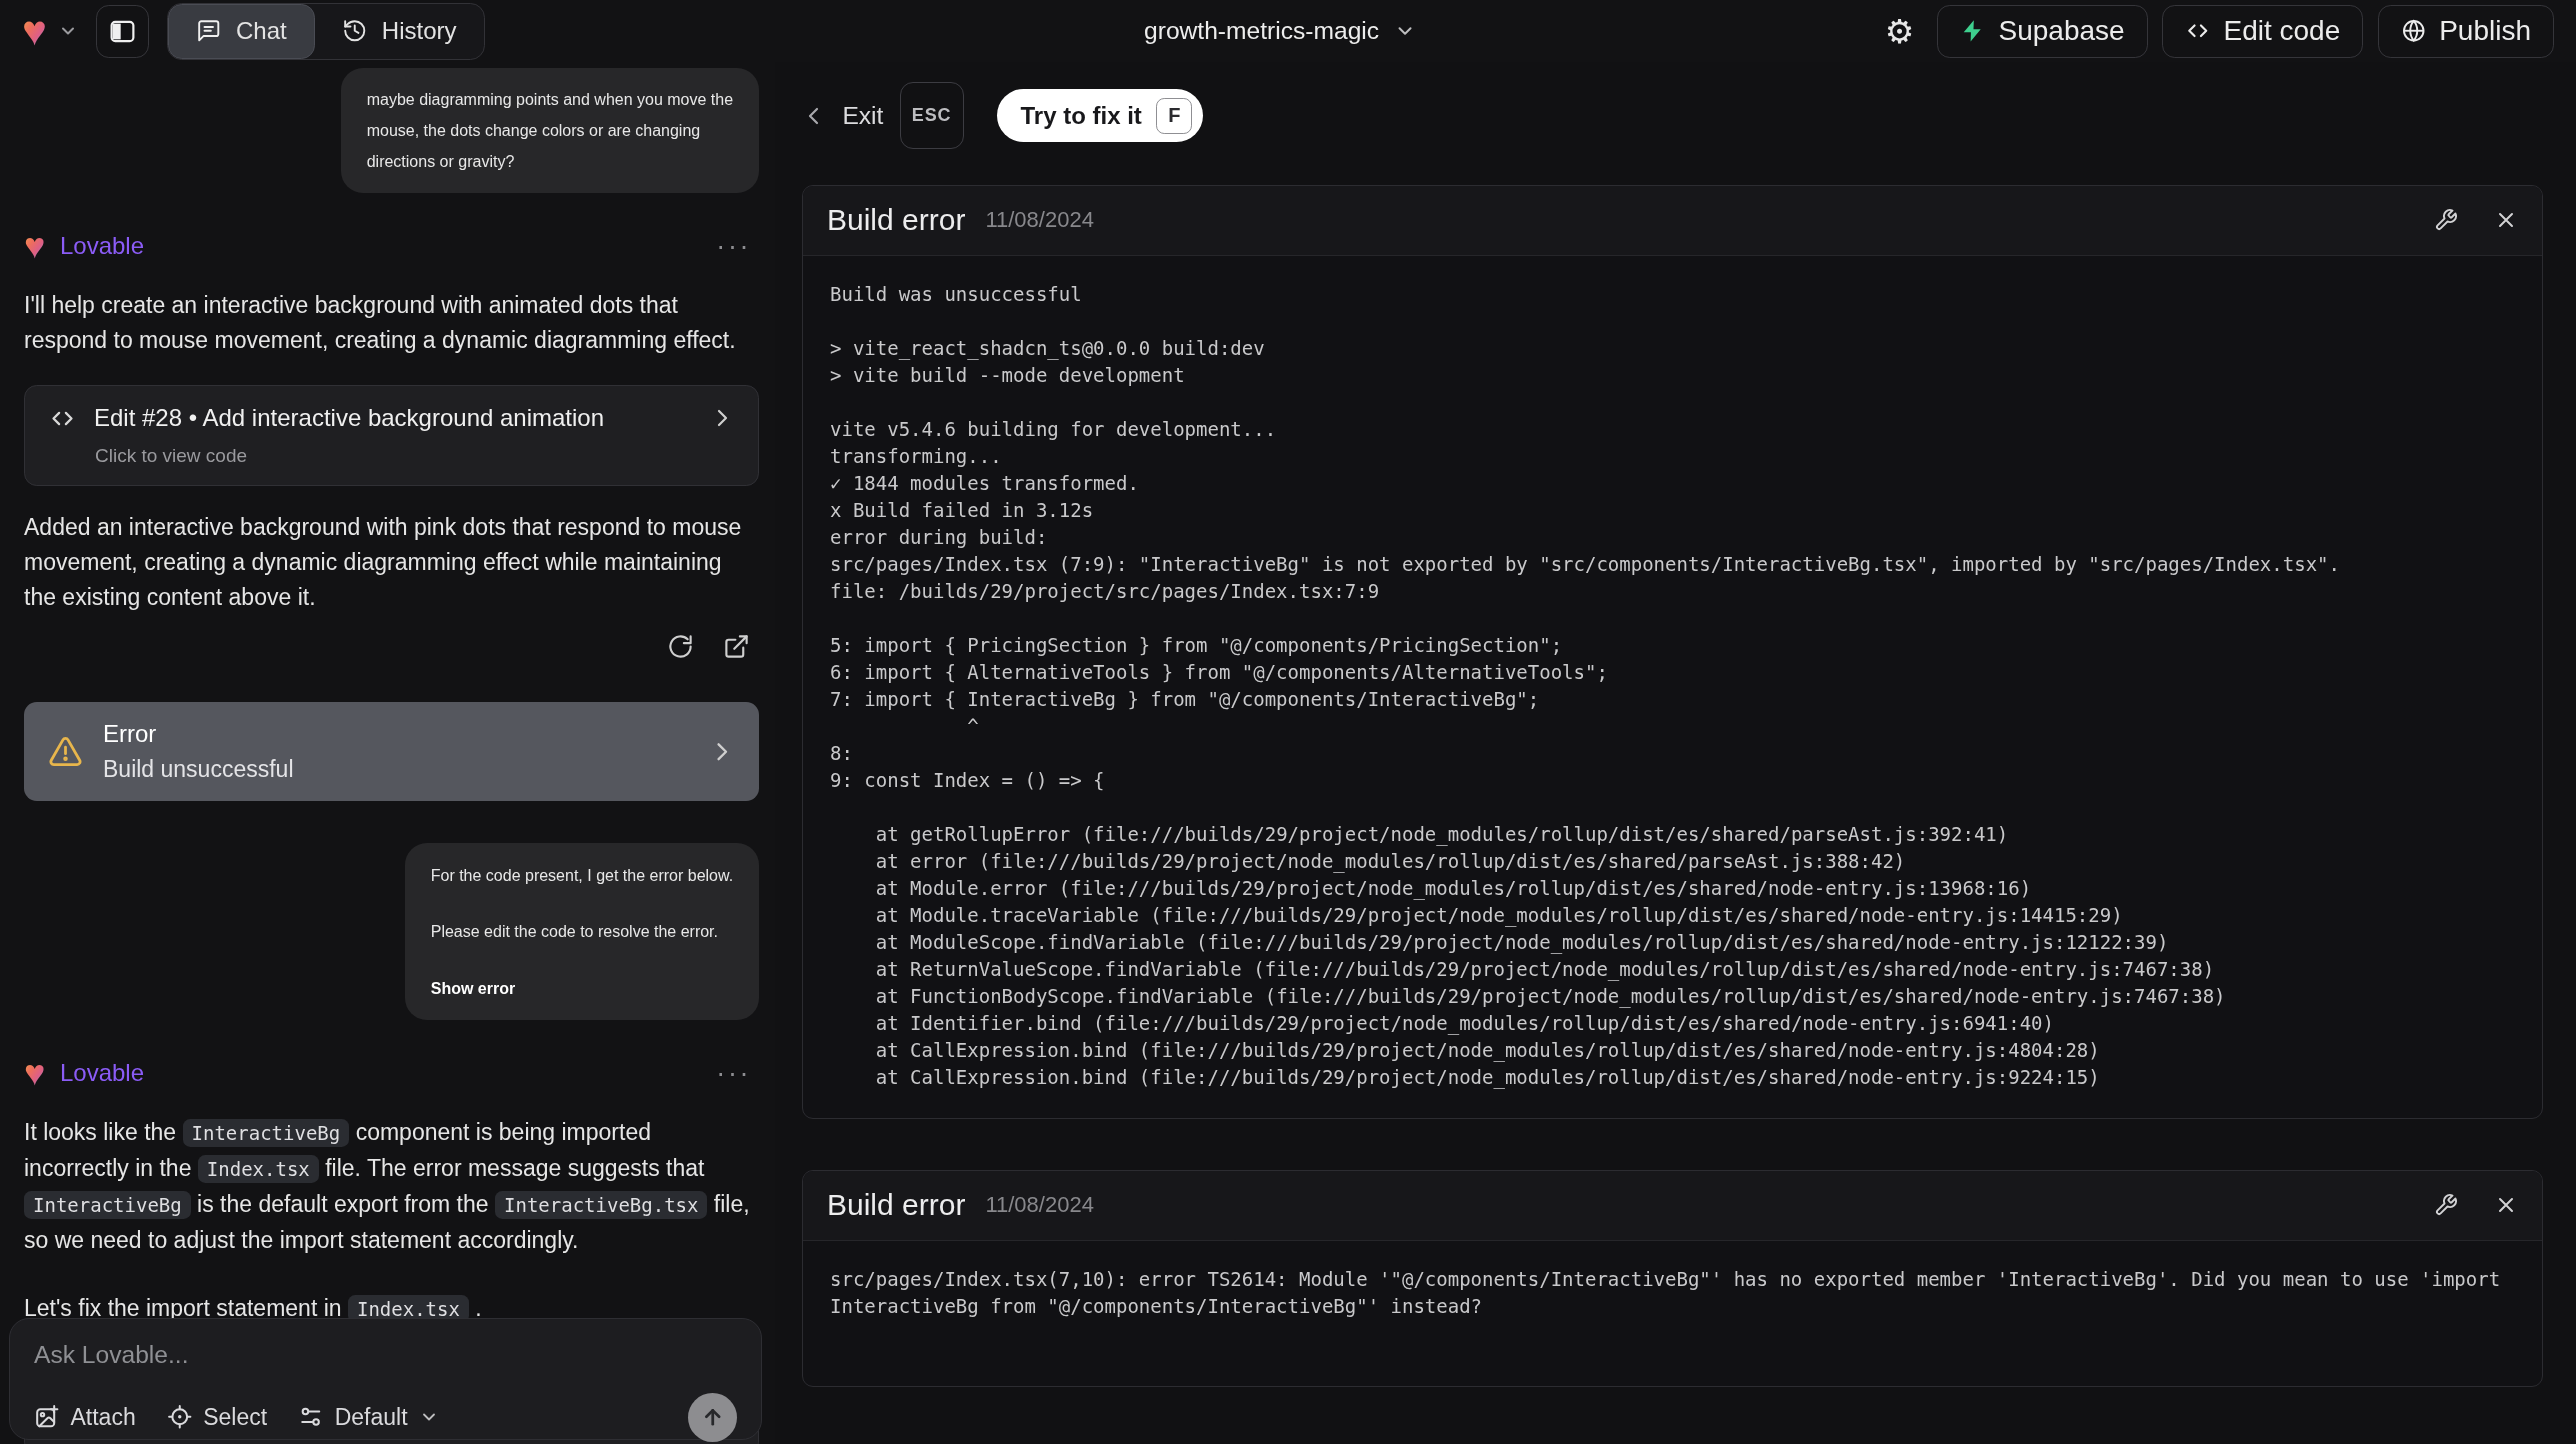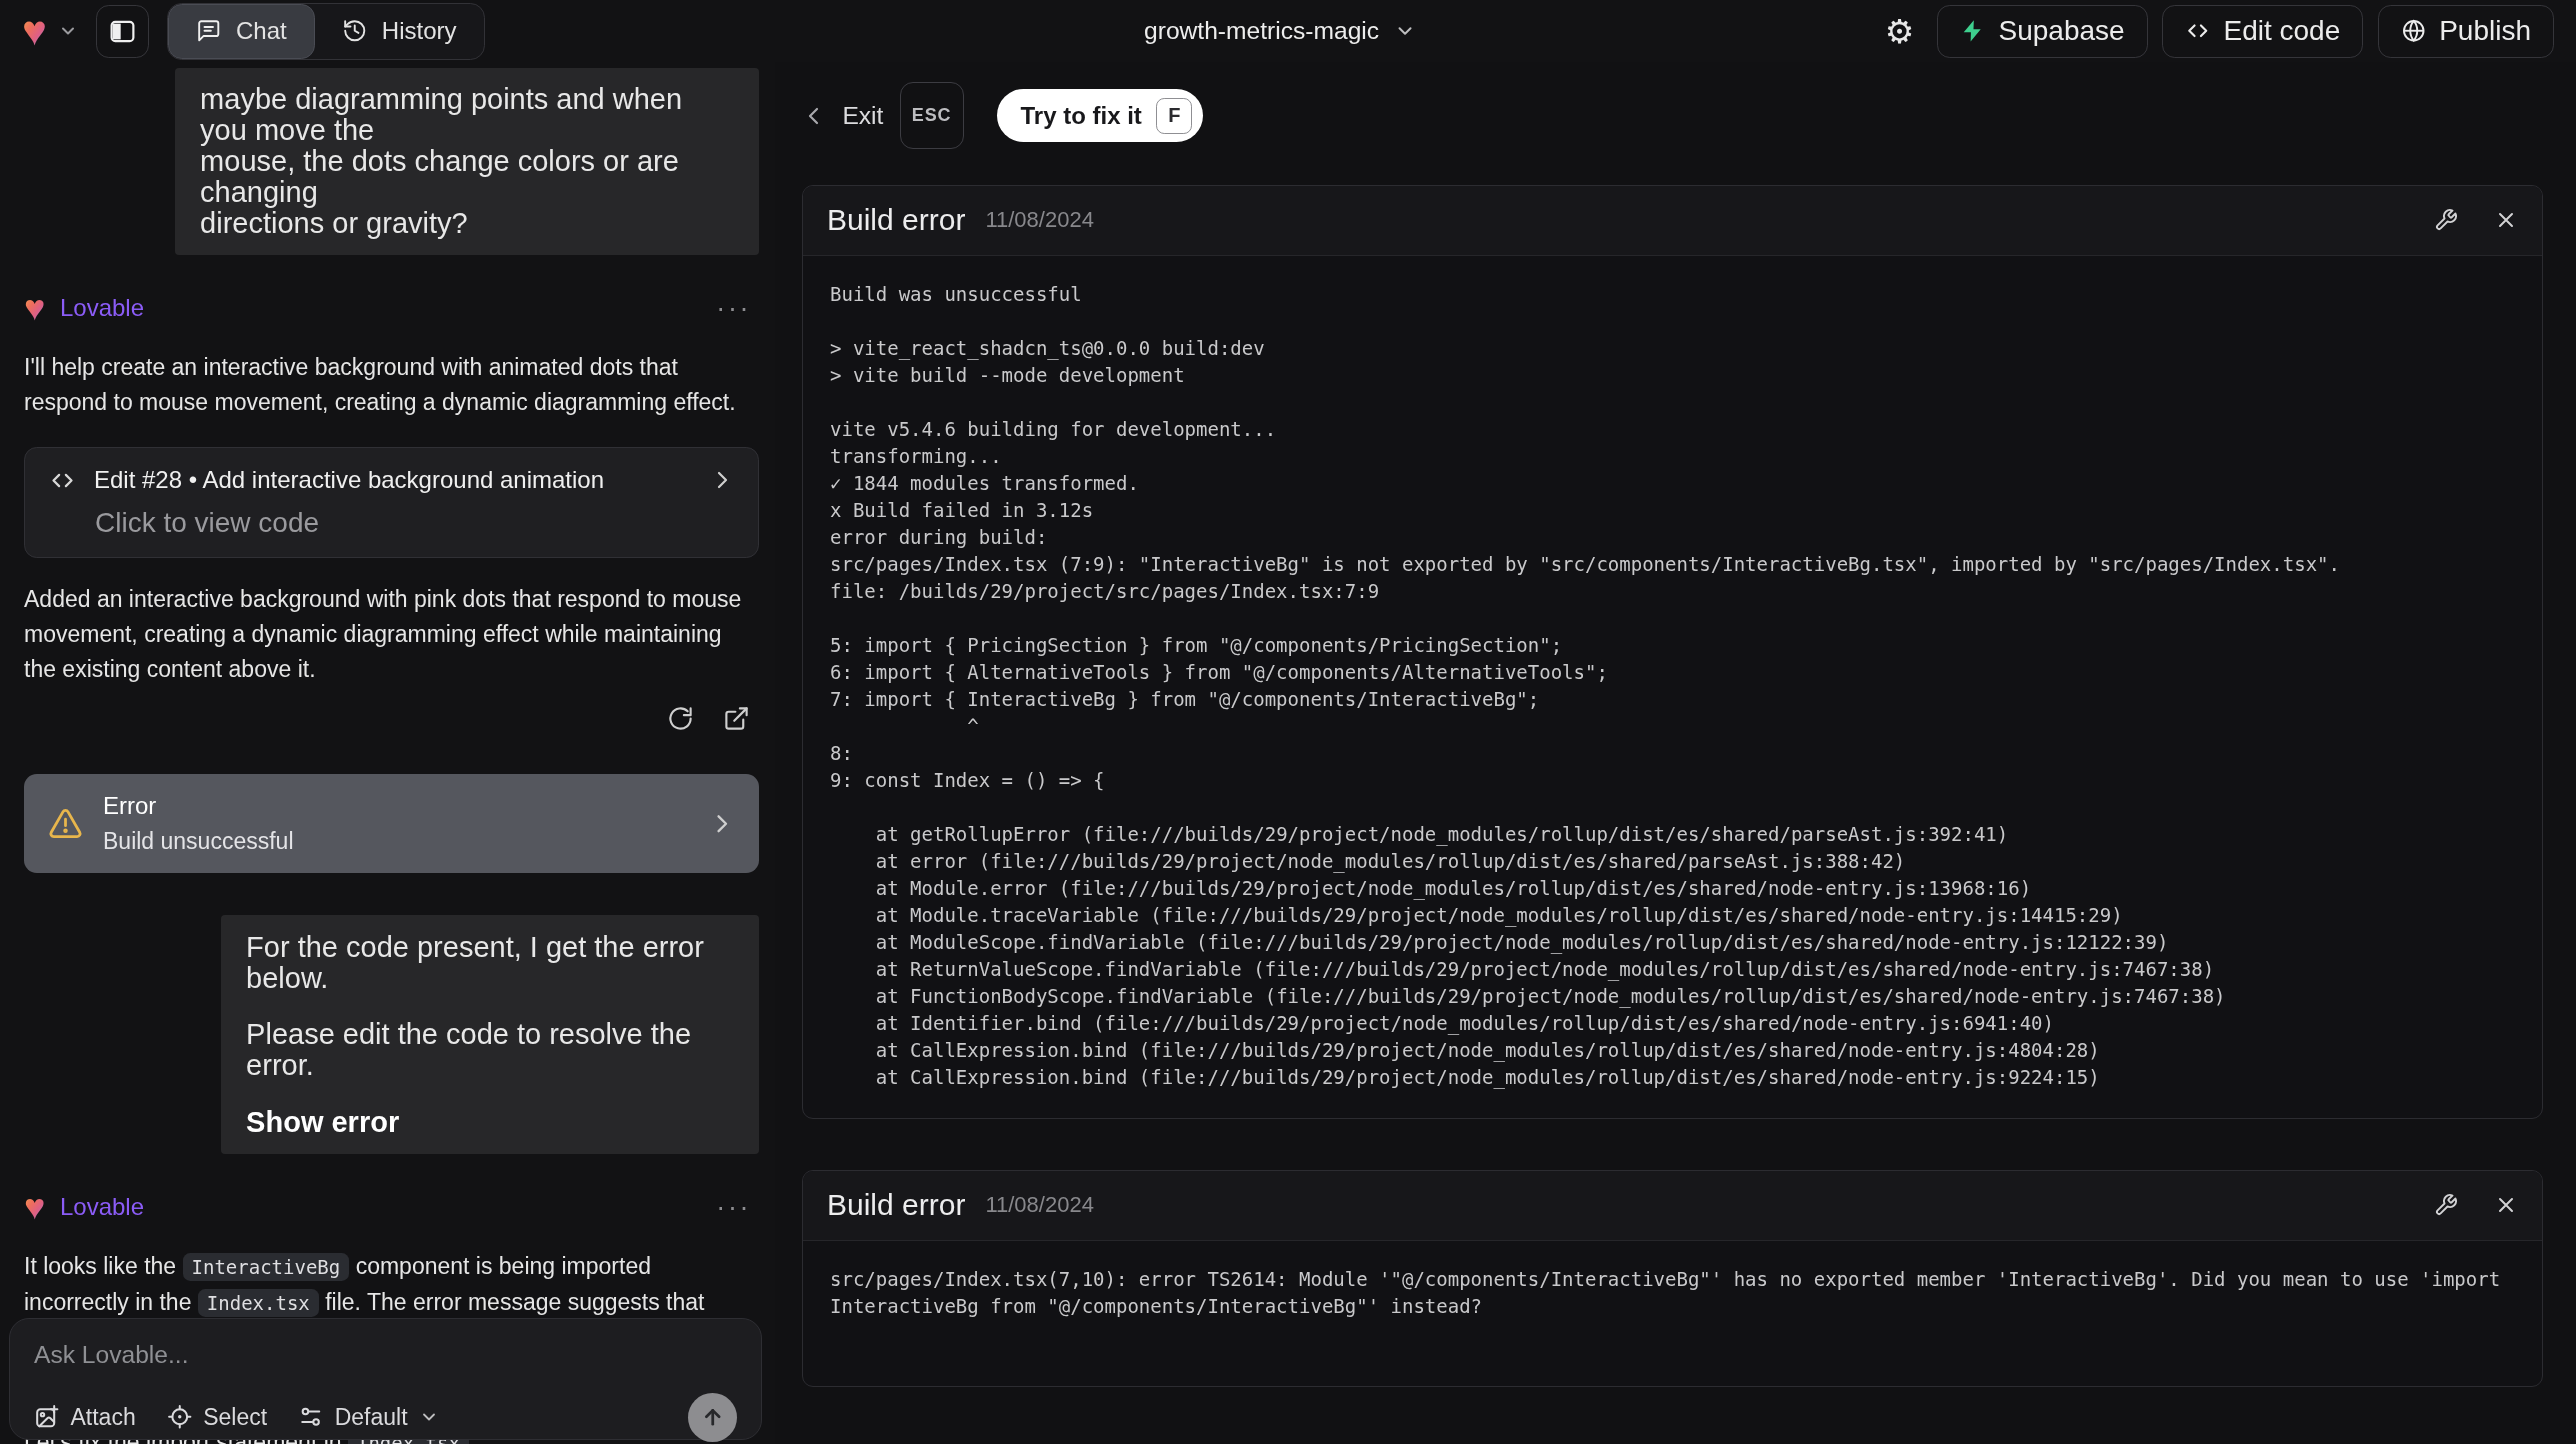--- a/index.html
+++ b/index.html
@@ -43,22 +43,22 @@
   .bolt { color:#3ecf8e; }
 
   
   .main { display:flex; height:1383px; }
 
   
   .chat-panel { width:775px; flex-shrink:0; position:relative; }
   .chat-scroll { position:absolute; inset:0; padding:5.5px 16.4px 0 24px; overflow:hidden; }
 
   .bubble {
-    background:#272729; border-radius:4px; padding:16.4px 25.5px;
-    font-size:29px; line-height:31px; color:#e8e8e8;
+    background:#272729; border-radius:22px; padding:16.4px 25.5px;
+    font-size:16px; line-height:31px; color:#e8e8e8;
     margin-left:auto; width:fit-content; max-width:584px; white-space:pre-line;
   }
   .bubble-2 { max-width:538px; margin-top:42px; white-space:normal; }
   .bubble-2 p { margin:0; }
   .bubble-2 .gap { margin-top:25.5px; }
   .show-error { font-weight:700; color:#ffffff; cursor:pointer; }
 
   .lovable-row { display:flex; align-items:center; margin-top:35px; }
   .lovable-heart { font-size:36px; line-height:1;
     background:linear-gradient(125deg,#f2a052 8%,#ee6e5c 38%,#dd5f86 62%,#7aa7ef 96%);
@@ -67,21 +67,21 @@
   .more-dots { margin-left:auto; margin-right:7.3px; color:#8d8d91; font-size:27px; letter-spacing:2.7px; cursor:pointer; }
 
   .para { font-size:23px; line-height:35px; color:#e6e6e6; margin-top:24px; }
   .chip {
     font-family:"DejaVu Sans Mono", monospace; font-size:19px;
     background:#2a2c31; border-radius:7.3px; padding:2.7px 9px; color:#dfdfe2;
   }
 
   .edit-card { margin-top:27px; background:#1f1f22; border:0.9px solid #303035; border-radius:12.8px; padding:18px 24px; cursor:pointer; }
   .edit-top { display:flex; align-items:center; gap:18px; font-size:24px; color:#f0f0f0; }
-  .edit-sub { margin-top:12.8px; margin-left:46px; font-size:28px; color:#9a9a9e; }
+  .edit-sub { margin-top:12.8px; margin-left:46px; font-size:19px; color:#9a9a9e; }
 
   .actions-row { display:flex; justify-content:flex-end; gap:29px; margin-top:18px; padding-right:9px; color:#cfcfcf; }
   .actions-row .act { cursor:pointer; }
 
   .error-card { margin-top:42px; background:#55575e; border-radius:12.8px; padding:18px 24px; display:flex; align-items:center; cursor:pointer; }
   .error-text { margin-left:20px; }
   .error-title { font-size:24px; color:#ffffff; }
   .error-sub { font-size:23px; color:#e4e4e7; margin-top:8.2px; }
   .warn { color:#e8b64c; }
   .chev { color:#cfcfcf; }

